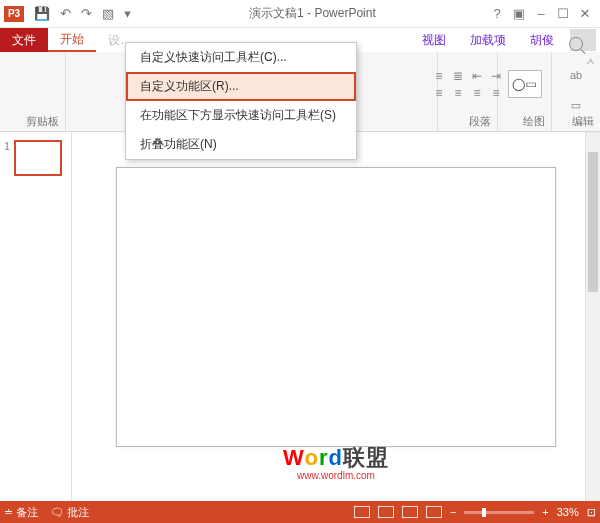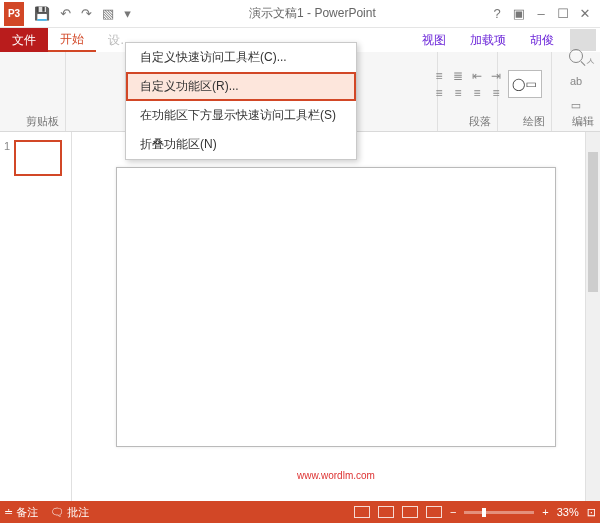--- a/index.html
+++ b/index.html
@@ -1,20 +1,20 @@
 <!DOCTYPE html>
 <html><head>
 <meta charset="utf-8">
 <style>
   * { box-sizing: border-box; margin: 0; padding: 0; font-family: "Microsoft YaHei", "Segoe UI", sans-serif; }
   body { width: 600px; height: 523px; background: #fff; font-size: 12px; color: #444; position: relative; overflow: hidden; }
 
   
   .titlebar { height: 28px; background: #fff; display: flex; align-items: center; border-bottom: 1px solid #e5e5e5; }
-  .app-badge { width: 20px; height: 24px; background: #d24726; margin: 0 4px; display:flex; align-items:center; justify-content:center; color:#fff; font-weight:bold; font-size:10px; }
+  .app-badge { width: 20px; height: 16px; background: #d24726; margin: 0 4px; display:flex; align-items:center; justify-content:center; color:#fff; font-weight:bold; font-size:10px; }
   .qat { display: flex; align-items: center; gap: 10px; padding: 0 6px; color: #777; }
   .qat span { font-size: 13px; cursor: default; }
   .title { flex: 1; text-align: center; color: #666; font-size: 12px; }
   .win-ctrls { display: flex; align-items: center; gap: 4px; padding-right: 6px; color: #777; }
   .win-ctrls span { width: 18px; text-align: center; font-size: 13px; }
 
   
   .tabs { height: 24px; display: flex; align-items: stretch; background: #fff; }
   .tab { padding: 0 12px; display: flex; align-items: center; font-size: 12px; color: #6d28d9; }
   .tab.file { background: #b91c1c; color: #fff; }
@@ -31,21 +31,21 @@
   .paste-ico { width:24px; height:30px; border:1px solid #c8c8c8; background:#fff; position:relative; }
   .paste-ico::before { content:""; position:absolute; top:-4px; left:4px; width:14px; height:6px; background:#e8c56b; border:1px solid #bba35a; border-radius:2px; }
   .small-stack { display:flex; flex-direction:column; gap:4px; margin-left:4px; }
   .small-ico { width:14px; height:14px; border:1px solid #bbb; background:#fff; }
   .slide-ico { width:26px; height:22px; border:1px solid #c9a96b; background:#fff; position:relative; }
   .slide-ico::after { content:"✦"; position:absolute; right:-2px; bottom:-2px; color:#e8a43a; font-size:10px; }
   .half-label { color:#555; font-size:11px; margin-top:2px; text-align:center; }
   .para-box { display:grid; grid-template-columns:repeat(4,16px); gap:3px; }
   .para-box span { font-size:12px; color:#888; text-align:center; }
   .draw-ico { width:34px; height:28px; border:1px solid #bbb; background:#fff; display:flex; align-items:center; justify-content:center; }
-  .edit-ico { display:flex; flex-direction:column; gap:12px; align-items:center; }
+  .edit-ico { display:flex; flex-direction:column; gap:18px; align-items:center; }
   .find-ico { width:14px; height:14px; border:1px solid #888; border-radius:50%; position:relative; }
   .find-ico::after { content:""; position:absolute; width:6px; height:1px; background:#888; bottom:-2px; right:-4px; transform:rotate(45deg); }
 
   
   .ctx-menu { position: absolute; left: 125px; top: 42px; width: 232px; background: #fff; border: 1px solid #c9c9c9; box-shadow: 2px 2px 6px rgba(0,0,0,0.2); z-index: 50; }
   .ctx-item { padding: 6px 14px; font-size: 12px; color: #333; }
   .ctx-item.hl { background: #fde6dc; outline: 2px solid #d24726; outline-offset: -2px; } 
 
   
   .content { display:flex; height: calc(523px - 28px - 24px - 80px - 22px); }
@@ -161,20 +161,23 @@
 
 <div class="content">
   <div class="thumb-pane">
     <div class="thumb-wrap">
       <div class="thumb-num">1</div>
       <div class="thumb"></div>
     </div>
   </div>
   <div class="slide-area">
     <div class="slide"></div>
+    <div class="watermark">
+      <span class="w1">W</span><span class="w2">o</span><span class="w3">r</span><span class="w4">d</span><span class="cn">联盟</span>
+    </div>
     <div class="sub-url">www.wordlm.com</div>
   </div>
 </div>
 
 <div class="scroll-v">
   <div class="bar"></div>
 </div>
 
 <div class="status">
   <span>≐ <span>备注</span></span>

